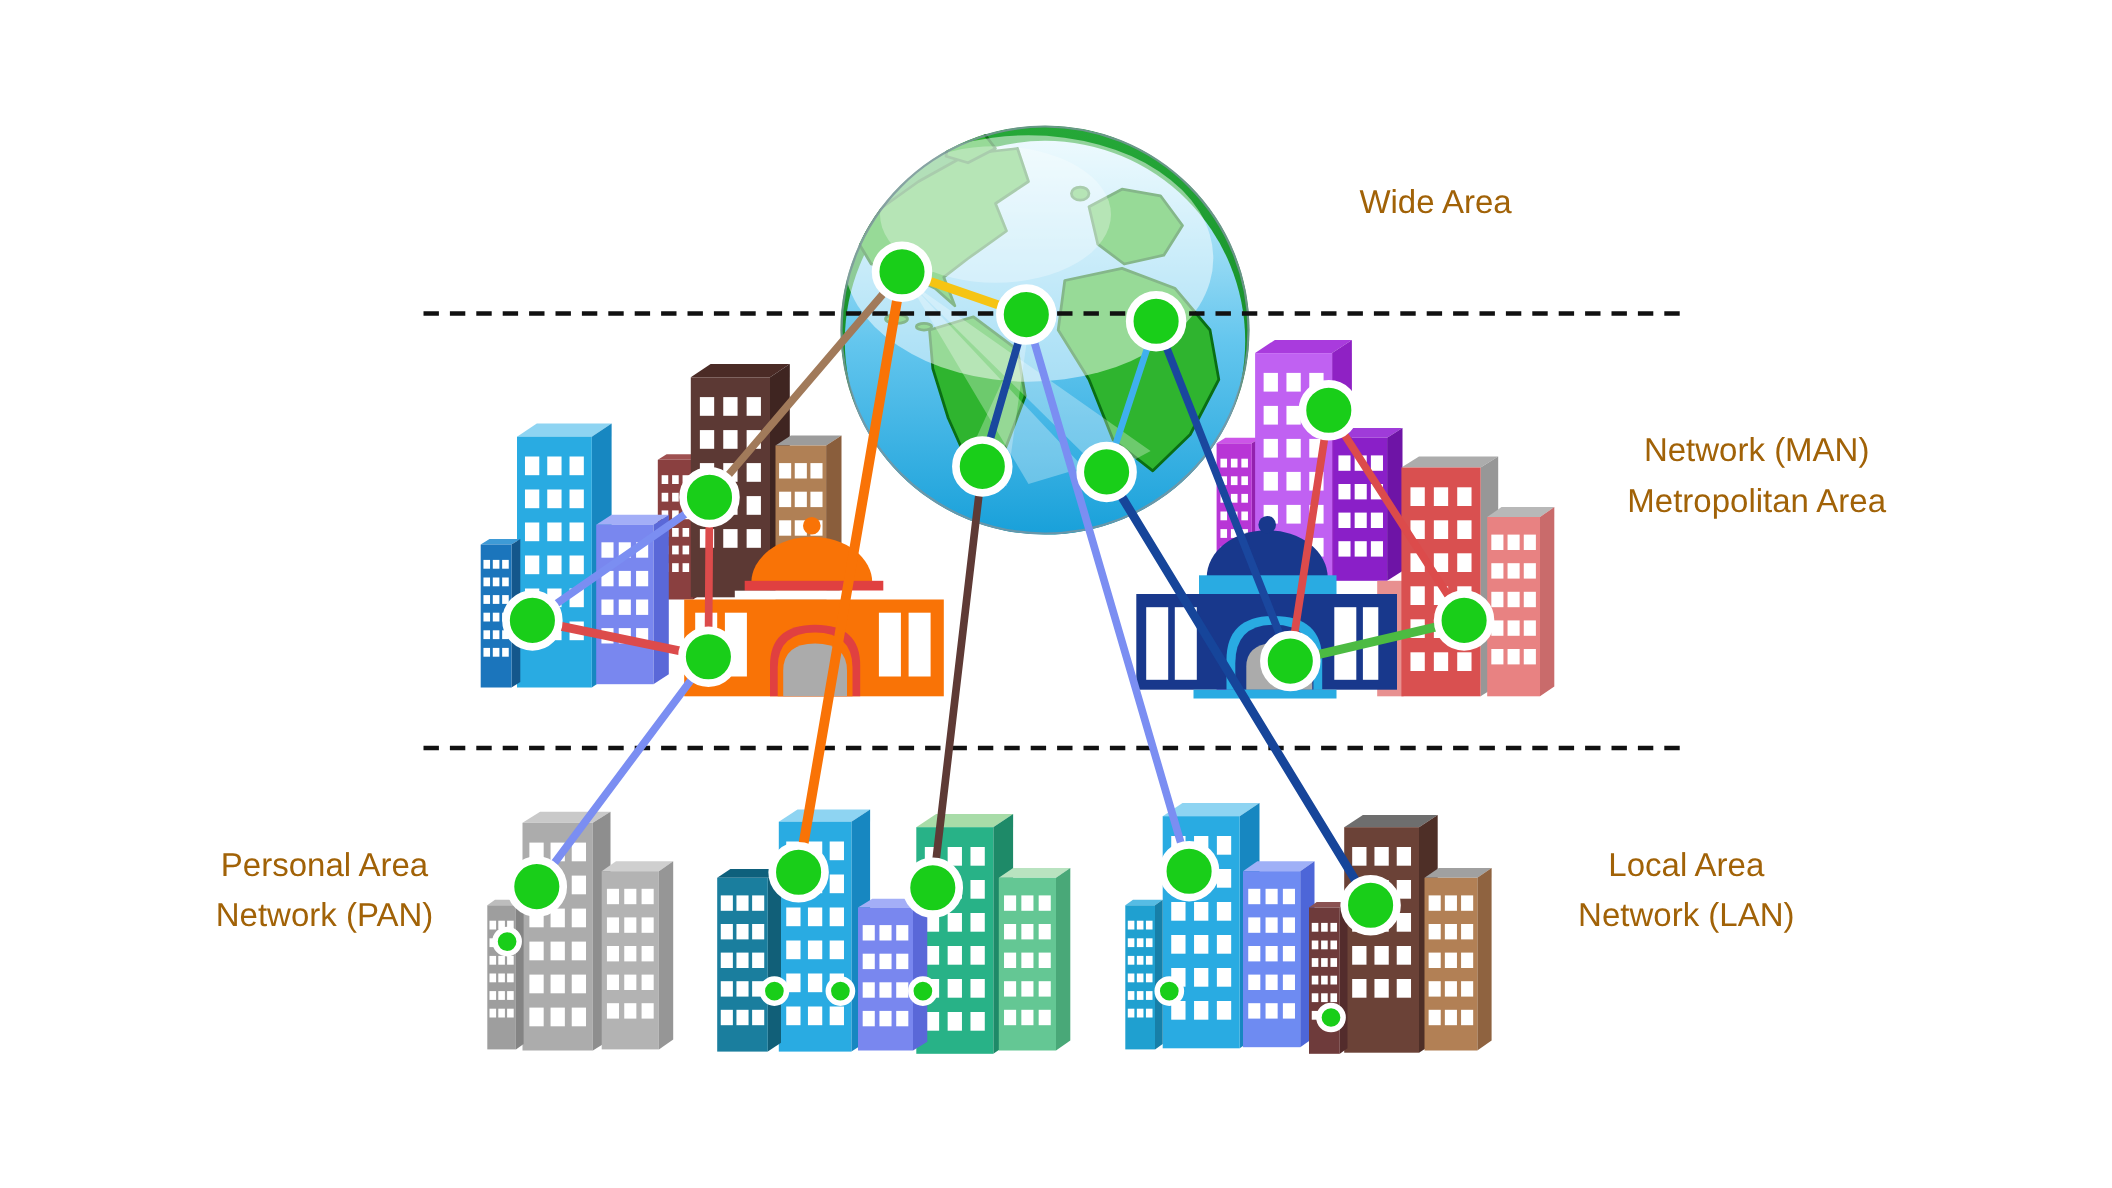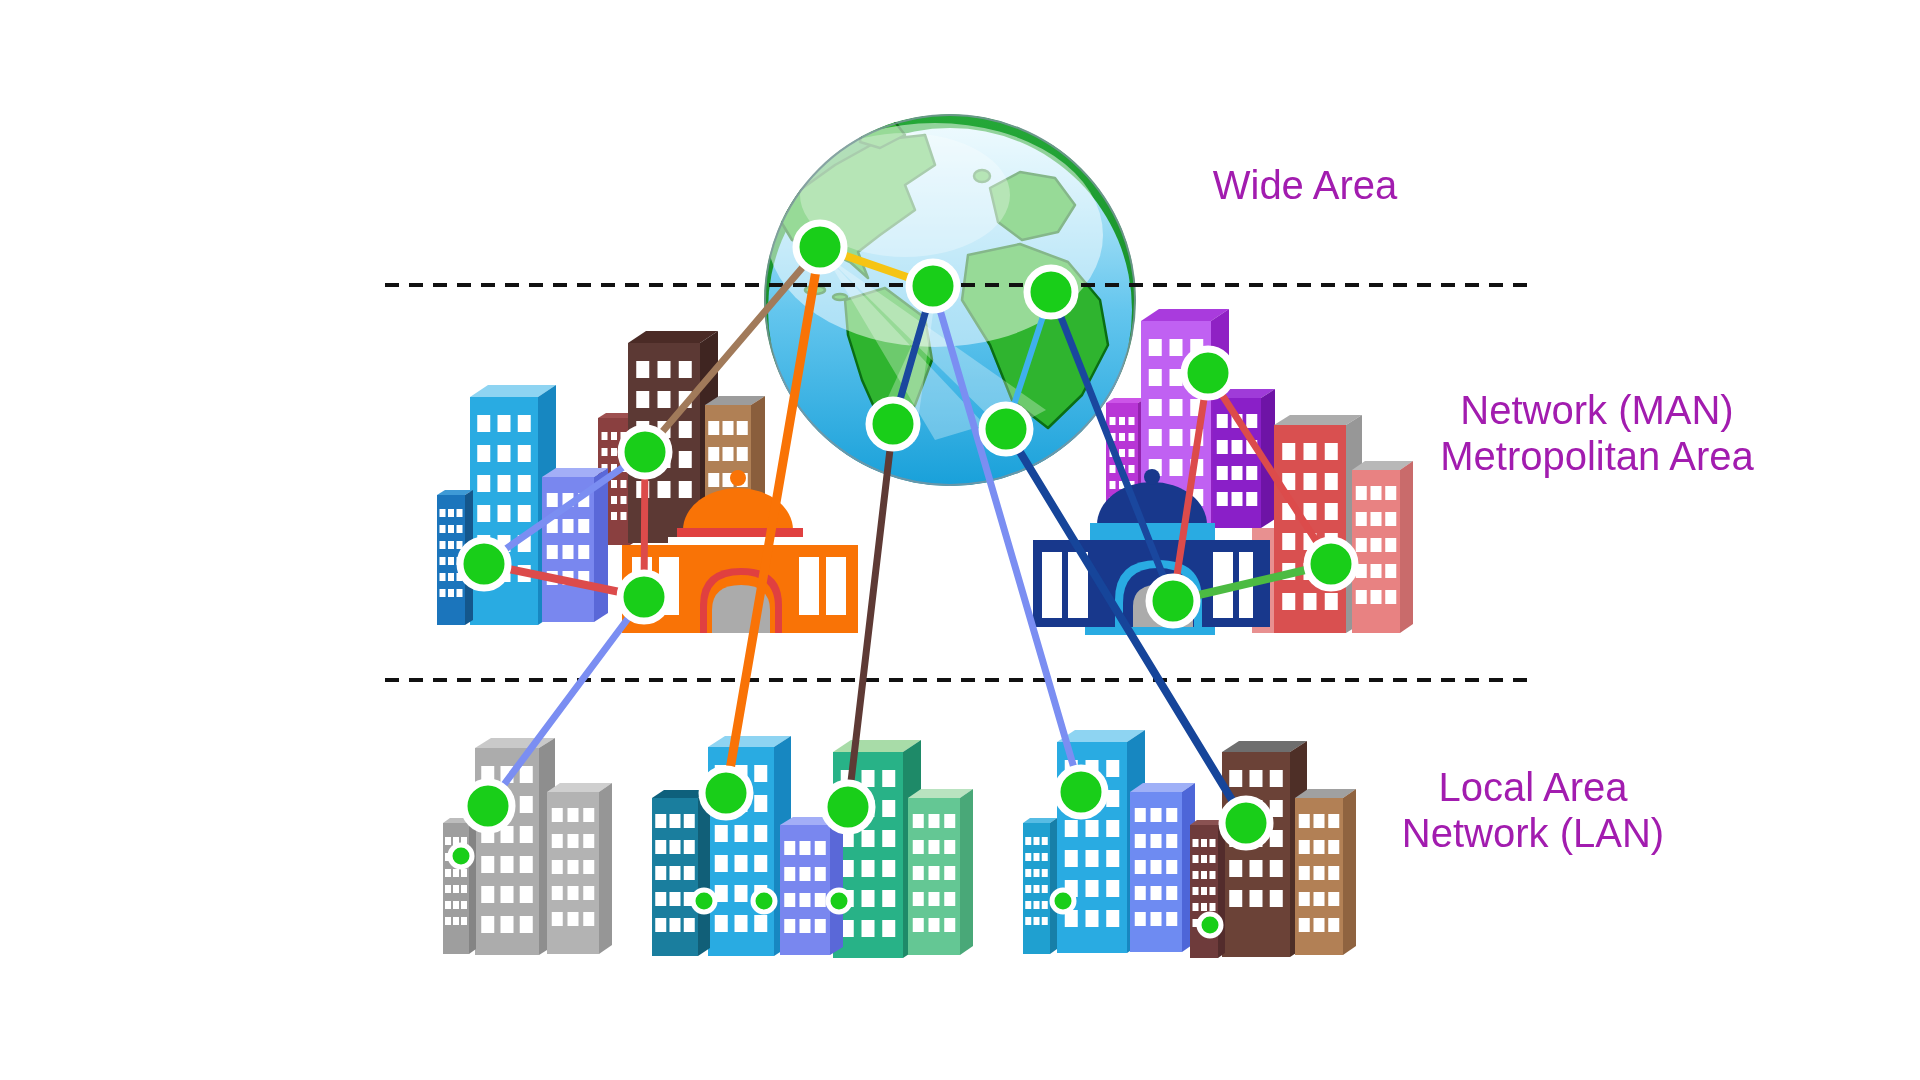--- a/index.html
+++ b/index.html
@@ -2,22 +2,22 @@
 <html><head>
 <meta charset="utf-8">
 <style>
   html,body{margin:0;padding:0;background:#ffffff;}
   #stage{
     position:relative;width:1920px;height:1080px;background:#ffffff;overflow:hidden;
     font-family:"Liberation Sans",sans-serif;
   }
   #scene{position:absolute;left:0;top:0;}
   .zone-label{
-    position:absolute;width:520px;text-align:center;color:#a21caf;
-    font-size:40px;line-height:46px;font-weight:400;
+    position:absolute;width:520px;text-align:center;color:#a16207;
+    font-size:30px;line-height:46px;font-weight:400;
   }
   .zone-label span{display:block;}
 </style>
 </head>
 <body>
 
 <div id="stage">
   <svg id="scene" width="1920" height="1080" viewBox="0 0 1920 1080">
     <defs>
       <clipPath id="globeClip">
@@ -683,17 +683,21 @@
       </g>
   </svg>
 
   <div class="zone-label" style="left:1045px;top:162px">
     <span>Wide Area</span>
   </div>
   <div class="zone-label" style="left:1337px;top:387px">
     <span>Network (MAN)</span>
     <span>Metropolitan Area</span>
   </div>
+  <div class="zone-label" style="left:35px;top:764px">
+    <span>Personal Area</span>
+    <span>Network (PAN)</span>
+  </div>
   <div class="zone-label" style="left:1273px;top:764px">
     <span>Local Area</span>
     <span>Network (LAN)</span>
   </div>
 </div>
 
 </body></html>

